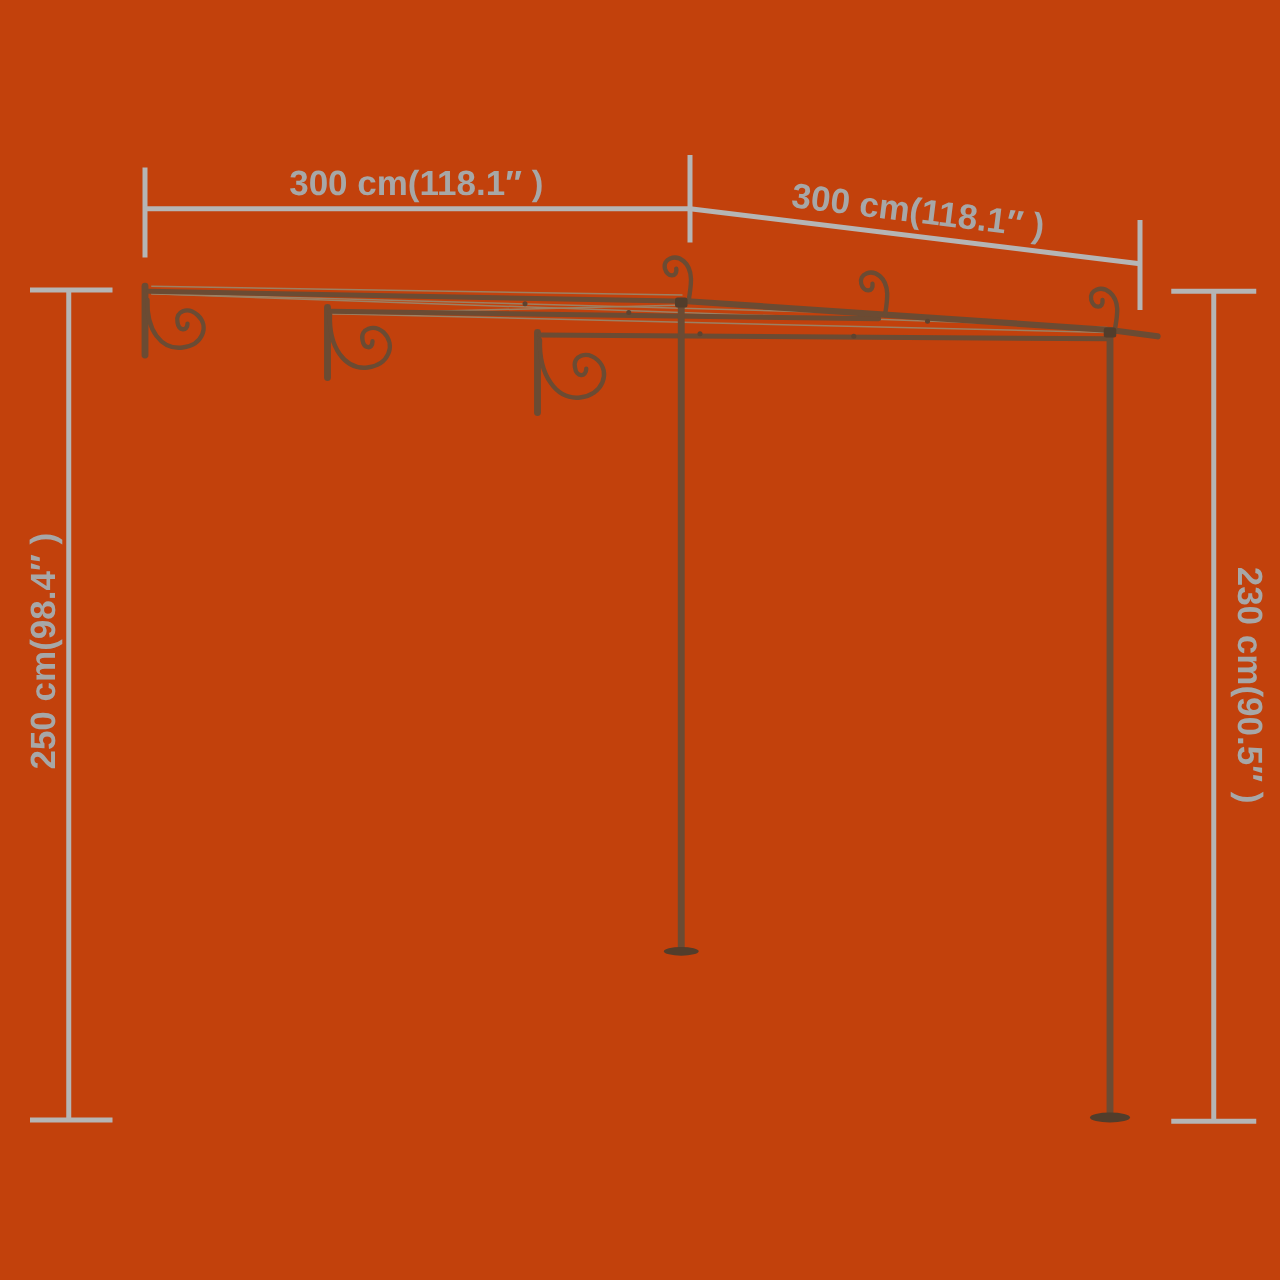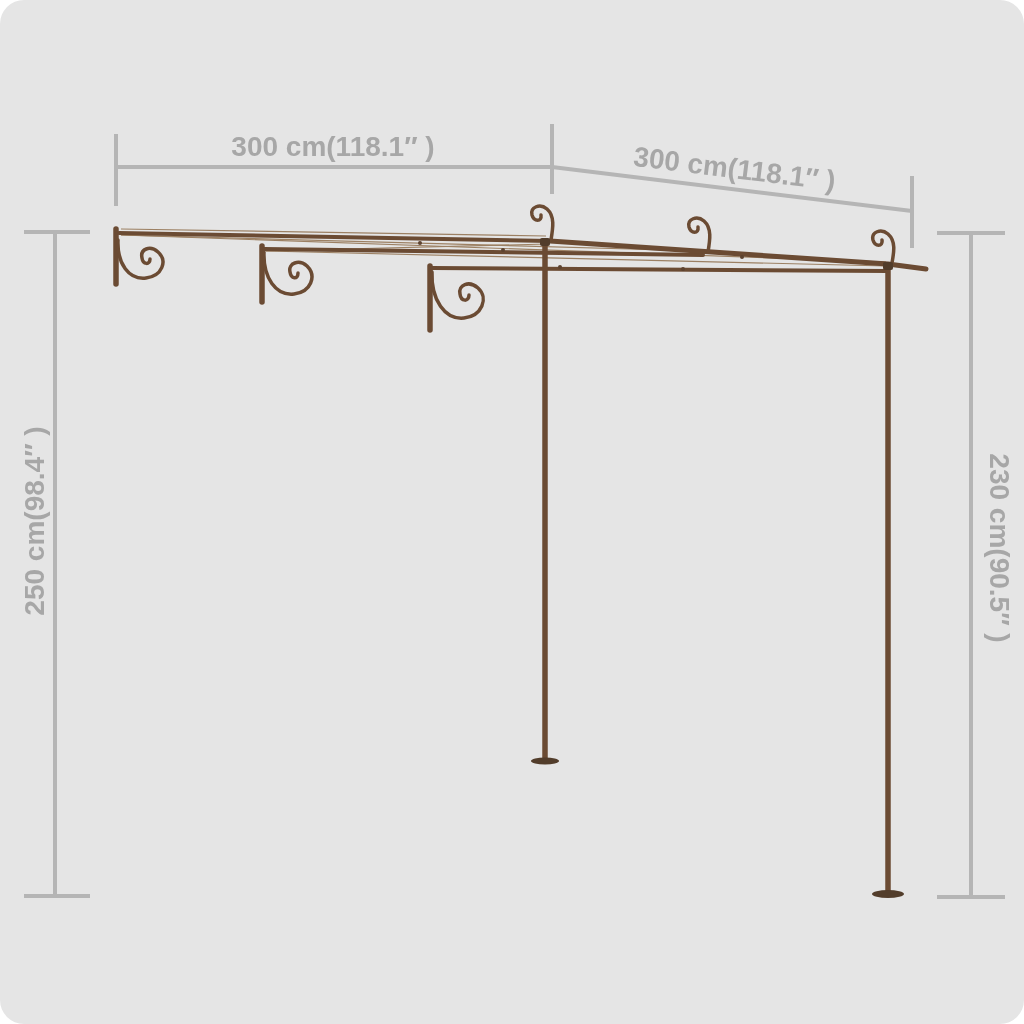--- a/index.html
+++ b/index.html
@@ -8,22 +8,21 @@
     width: 1024px;
     height: 1024px;
     background: #ffffff;
     overflow: hidden;
     font-family: "Liberation Sans", sans-serif;
   }
   .stage {
     position: relative;
     width: 1024px;
     height: 1024px;
-    background: #e5e5e5;
-    border-radius: 24px;
+    background: #c2410c;
   }
   svg { display: block; width: 1024px; height: 1024px; }
 
   
   .dim-lines   { stroke: #b5b5b5; stroke-width: 4; fill: none; }
   .dim-label   { fill: #a7a7a7; font-family: "Liberation Sans", sans-serif;
                  font-size: 28px; font-weight: bold; }
   .metal       { stroke: #6b4b33; fill: none; stroke-linecap: round;
                  stroke-linejoin: round; }
   .metal-bars  { stroke-width: 5.5; }

